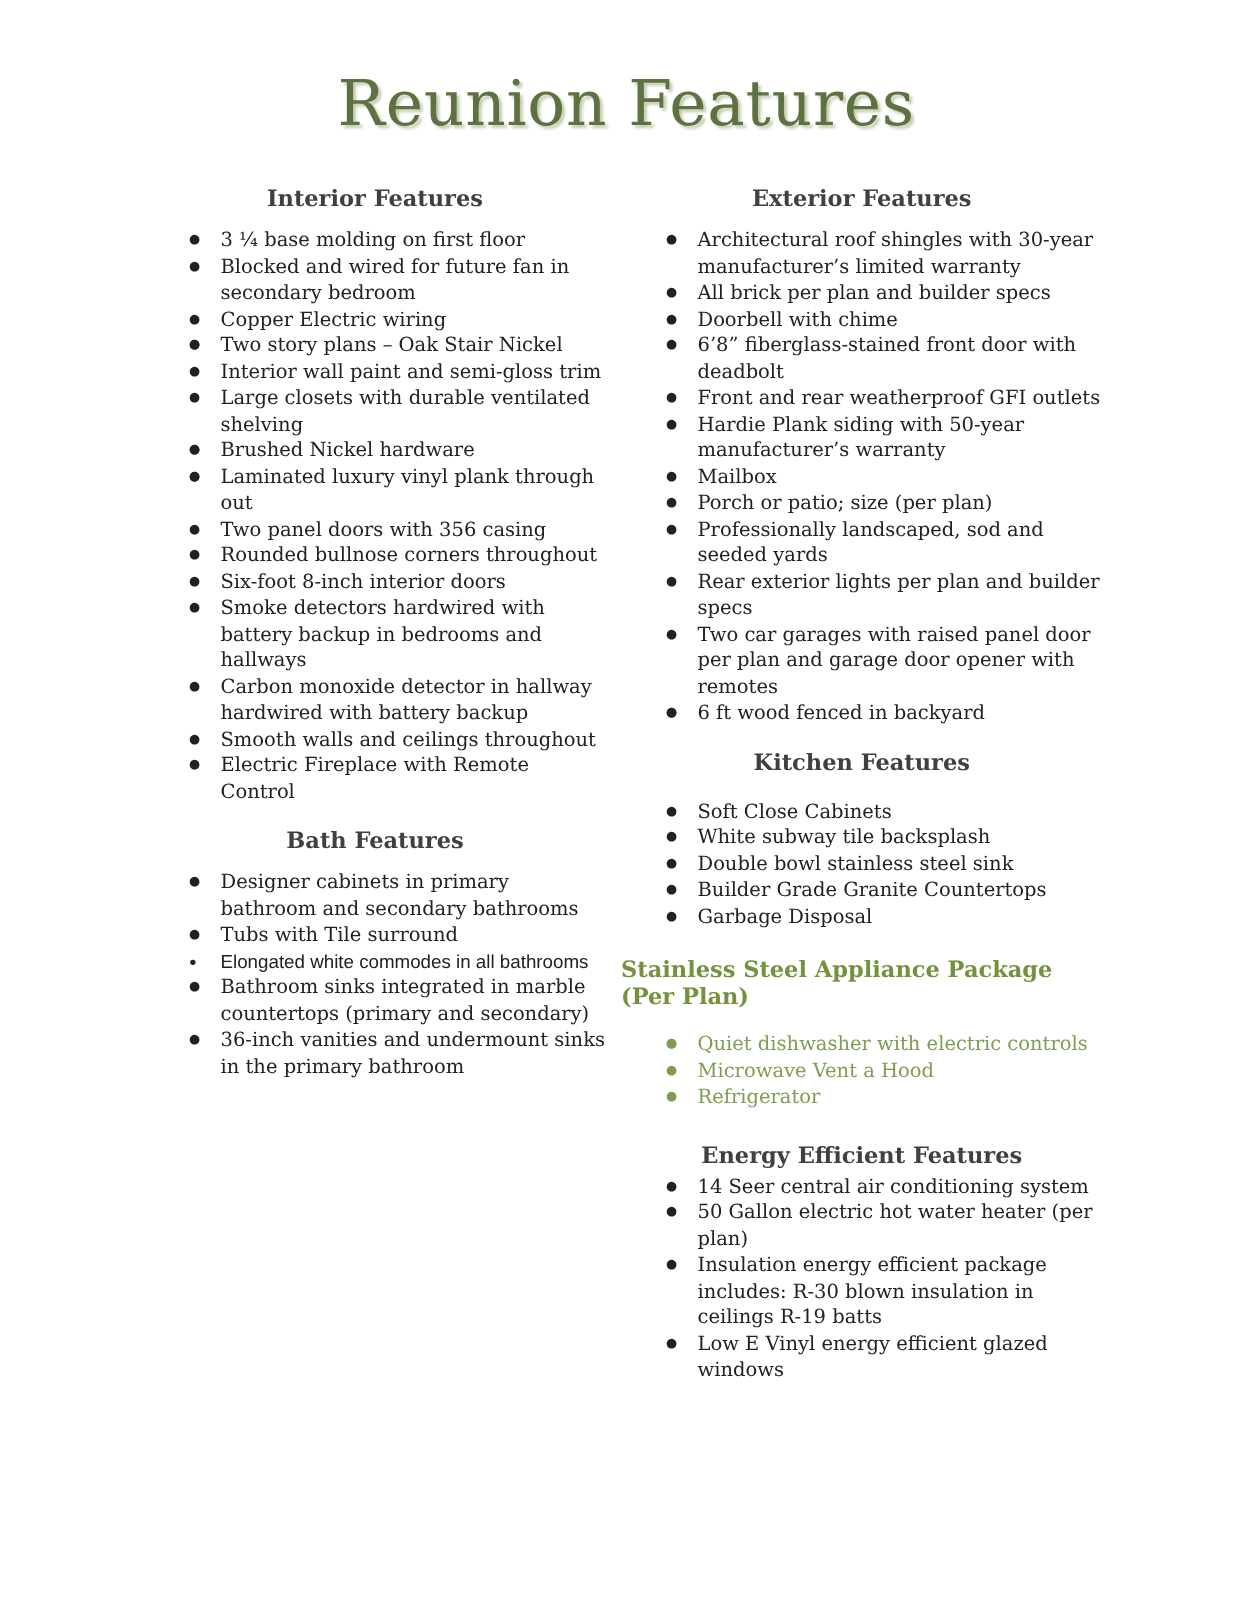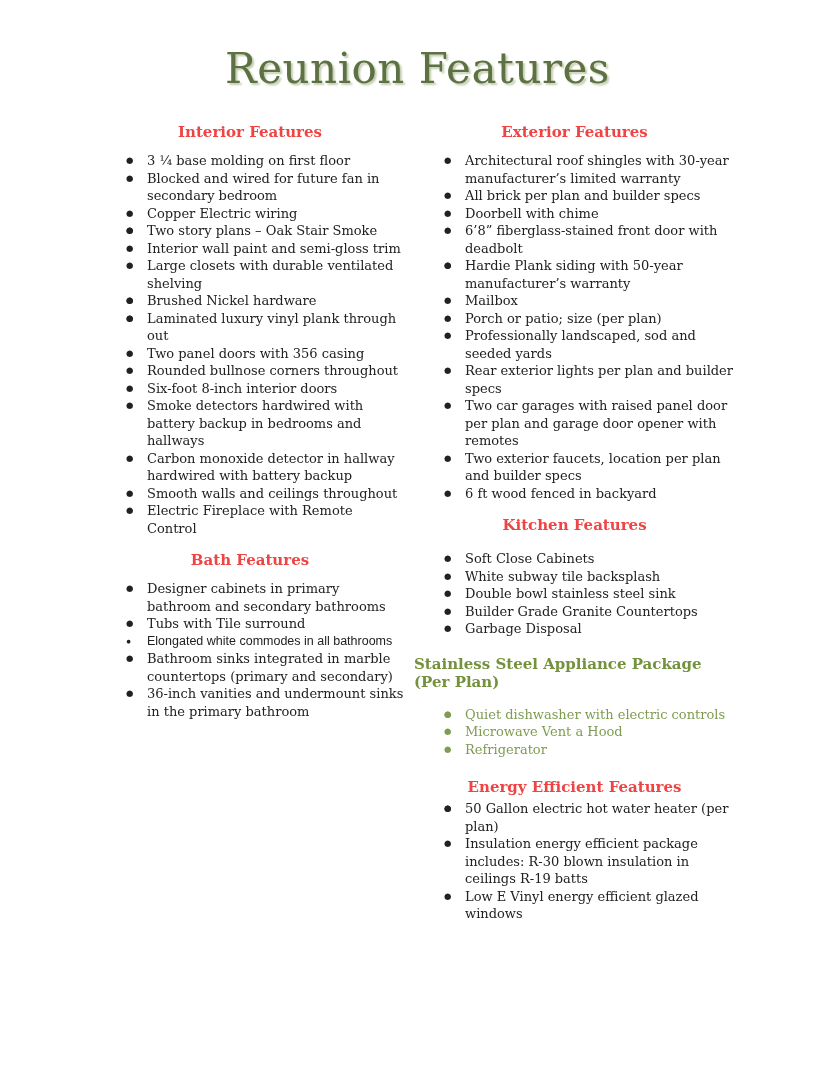--- a/index.html
+++ b/index.html
@@ -36,21 +36,21 @@
   .col { box-sizing: border-box; }
   .col-left  { width: 308px; }
   .col-right { width: 321px; margin-left: 10px; }
 
   .section { margin: 0; }
   .heading {
     font-size: 15px;
     font-weight: bold;
     text-align: center;
     margin: 14px 0 11px 0;
-    color: #ef4444;
+    color: #404040;
   }
   .section:first-child .heading { margin-top: 0; }
   .heading.green {
     text-align: left;
     color: #74923d;
     margin: 17px 0 15px 0;
   }
   .list { margin: 0; padding: 0; list-style: none; }
   .item {
     position: relative;
@@ -81,21 +81,21 @@
 
   <div class="content" data-name="two-column-content">
     <div class="col col-left" id="col-left" data-name="left-column">
         <div class="section" data-name="section-interior-features">
           <div class="heading" data-name="section-heading">Interior Features</div>
           <ul class="list" data-name="feature-list">
             <li class="item" data-name="list-item"><span class="bullet" data-name="bullet-icon">●</span><span data-name="list-item-text">3 ¼ base molding on first floor</span></li>
             <li class="item" data-name="list-item"><span class="bullet" data-name="bullet-icon">●</span><span data-name="list-item-text">Blocked and wired for future fan in secondary bedroom</span></li>
             <li class="item" data-name="list-item"><span class="bullet" data-name="bullet-icon">●</span><span data-name="list-item-text">Copper Electric wiring</span></li>
             <li class="item" data-name="list-item"><span class="bullet" data-name="bullet-icon">●</span></li>
-            <li class="item" data-name="list-item"><span class="bullet" data-name="bullet-icon">●</span><span data-name="list-item-text">Two story plans – Oak Stair Smoke</span></li>
+            <li class="item" data-name="list-item"><span class="bullet" data-name="bullet-icon">●</span><span data-name="list-item-text">Two story plans – Oak Stair Nickel</span></li>
             <li class="item" data-name="list-item"><span class="bullet" data-name="bullet-icon">●</span><span data-name="list-item-text">Interior wall paint and semi-gloss trim</span></li>
             <li class="item" data-name="list-item"><span class="bullet" data-name="bullet-icon">●</span><span data-name="list-item-text">Large closets with durable ventilated shelving</span></li>
             <li class="item" data-name="list-item"><span class="bullet" data-name="bullet-icon">●</span></li>
             <li class="item" data-name="list-item"><span class="bullet" data-name="bullet-icon">●</span><span data-name="list-item-text">Brushed Nickel hardware</span></li>
             <li class="item" data-name="list-item"><span class="bullet" data-name="bullet-icon">●</span></li>
             <li class="item" data-name="list-item"><span class="bullet" data-name="bullet-icon">●</span><span data-name="list-item-text">Laminated luxury vinyl plank through out</span></li>
             <li class="item" data-name="list-item"><span class="bullet" data-name="bullet-icon">●</span><span data-name="list-item-text">Two panel doors with 356 casing</span></li>
             <li class="item" data-name="list-item"><span class="bullet" data-name="bullet-icon">●</span><span data-name="list-item-text">Rounded bullnose corners throughout</span></li>
             <li class="item" data-name="list-item"><span class="bullet" data-name="bullet-icon">●</span><span data-name="list-item-text">Six-foot 8-inch interior doors</span></li>
             <li class="item" data-name="list-item"><span class="bullet" data-name="bullet-icon">●</span><span data-name="list-item-text">Smoke detectors hardwired with battery backup in bedrooms and hallways</span></li>
@@ -116,28 +116,28 @@
         </div>
       </div>
     <div class="col col-right" id="col-right" data-name="right-column">
         <div class="section" data-name="section-exterior-features">
           <div class="heading" data-name="section-heading">Exterior Features</div>
           <ul class="list" data-name="feature-list">
             <li class="item" data-name="list-item"><span class="bullet" data-name="bullet-icon">●</span><span data-name="list-item-text">Architectural roof shingles with 30-year manufacturer’s limited warranty</span></li>
             <li class="item" data-name="list-item"><span class="bullet" data-name="bullet-icon">●</span><span data-name="list-item-text">All brick per plan and builder specs</span></li>
             <li class="item" data-name="list-item"><span class="bullet" data-name="bullet-icon">●</span><span data-name="list-item-text">Doorbell with chime</span></li>
             <li class="item" data-name="list-item"><span class="bullet" data-name="bullet-icon">●</span><span data-name="list-item-text">6’8” fiberglass-stained front door with deadbolt</span></li>
-            <li class="item" data-name="list-item"><span class="bullet" data-name="bullet-icon">●</span></li>
+            <li class="item" data-name="list-item"><span class="bullet" data-name="bullet-icon">●</span><span data-name="list-item-text">Front and rear weatherproof GFI outlets</span></li>
             <li class="item" data-name="list-item"><span class="bullet" data-name="bullet-icon">●</span><span data-name="list-item-text">Hardie Plank siding with 50-year manufacturer’s warranty</span></li>
             <li class="item" data-name="list-item"><span class="bullet" data-name="bullet-icon">●</span><span data-name="list-item-text">Mailbox</span></li>
             <li class="item" data-name="list-item"><span class="bullet" data-name="bullet-icon">●</span><span data-name="list-item-text">Porch or patio; size (per plan)</span></li>
             <li class="item" data-name="list-item"><span class="bullet" data-name="bullet-icon">●</span><span data-name="list-item-text">Professionally landscaped, sod and seeded yards</span></li>
             <li class="item" data-name="list-item"><span class="bullet" data-name="bullet-icon">●</span><span data-name="list-item-text">Rear exterior lights per plan and builder specs</span></li>
             <li class="item" data-name="list-item"><span class="bullet" data-name="bullet-icon">●</span><span data-name="list-item-text">Two car garages with raised panel door per plan and garage door opener with remotes</span></li>
-            <li class="item" data-name="list-item"><span class="bullet" data-name="bullet-icon">●</span><span data-name="list-item-text">Two exterior faucets, location per plan and builder specs</span></li>
+            <li class="item" data-name="list-item"><span class="bullet" data-name="bullet-icon">●</span></li>
             <li class="item" data-name="list-item"><span class="bullet" data-name="bullet-icon">●</span><span data-name="list-item-text">6 ft wood fenced in backyard</span></li>
           </ul>
         </div>
         <div class="section" data-name="section-kitchen-features">
           <div class="heading" data-name="section-heading">Kitchen Features</div>
           <ul class="list" data-name="feature-list">
             <li class="item" data-name="list-item"><span class="bullet" data-name="bullet-icon">●</span><span data-name="list-item-text">Soft Close Cabinets</span></li>
             <li class="item" data-name="list-item"><span class="bullet" data-name="bullet-icon">●</span><span data-name="list-item-text">White subway tile backsplash</span></li>
             <li class="item" data-name="list-item"><span class="bullet" data-name="bullet-icon">●</span><span data-name="list-item-text">Double bowl stainless steel sink</span></li>
             <li class="item" data-name="list-item"><span class="bullet" data-name="bullet-icon">●</span><span data-name="list-item-text">Builder Grade Granite Countertops</span></li>
@@ -149,21 +149,21 @@
           <ul class="list" data-name="feature-list">
             <li class="item green" data-name="list-item"><span class="bullet" data-name="bullet-icon">●</span></li>
             <li class="item green" data-name="list-item"><span class="bullet" data-name="bullet-icon">●</span><span data-name="list-item-text">Quiet dishwasher with electric controls</span></li>
             <li class="item green" data-name="list-item"><span class="bullet" data-name="bullet-icon">●</span><span data-name="list-item-text">Microwave Vent a Hood</span></li>
             <li class="item green" data-name="list-item"><span class="bullet" data-name="bullet-icon">●</span><span data-name="list-item-text">Refrigerator</span></li>
           </ul>
         </div>
         <div class="section" data-name="section-energy-efficient-features">
           <div class="heading" data-name="section-heading">Energy Efficient Features</div>
           <ul class="list" data-name="feature-list">
-            <li class="item" data-name="list-item"><span class="bullet" data-name="bullet-icon">●</span></li>
+            <li class="item" data-name="list-item"><span class="bullet" data-name="bullet-icon">●</span><span data-name="list-item-text">14 Seer central air conditioning system</span></li>
             <li class="item" data-name="list-item"><span class="bullet" data-name="bullet-icon">●</span><span data-name="list-item-text">50 Gallon electric hot water heater (per plan)</span></li>
             <li class="item" data-name="list-item"><span class="bullet" data-name="bullet-icon">●</span><span data-name="list-item-text">Insulation energy efficient package includes: R-30 blown insulation in ceilings R-19 batts</span></li>
             <li class="item" data-name="list-item"><span class="bullet" data-name="bullet-icon">●</span><span data-name="list-item-text">Low E Vinyl energy efficient glazed windows</span></li>
           </ul>
         </div>
       </div>
   </div>
 </div>
 
 </body></html>

